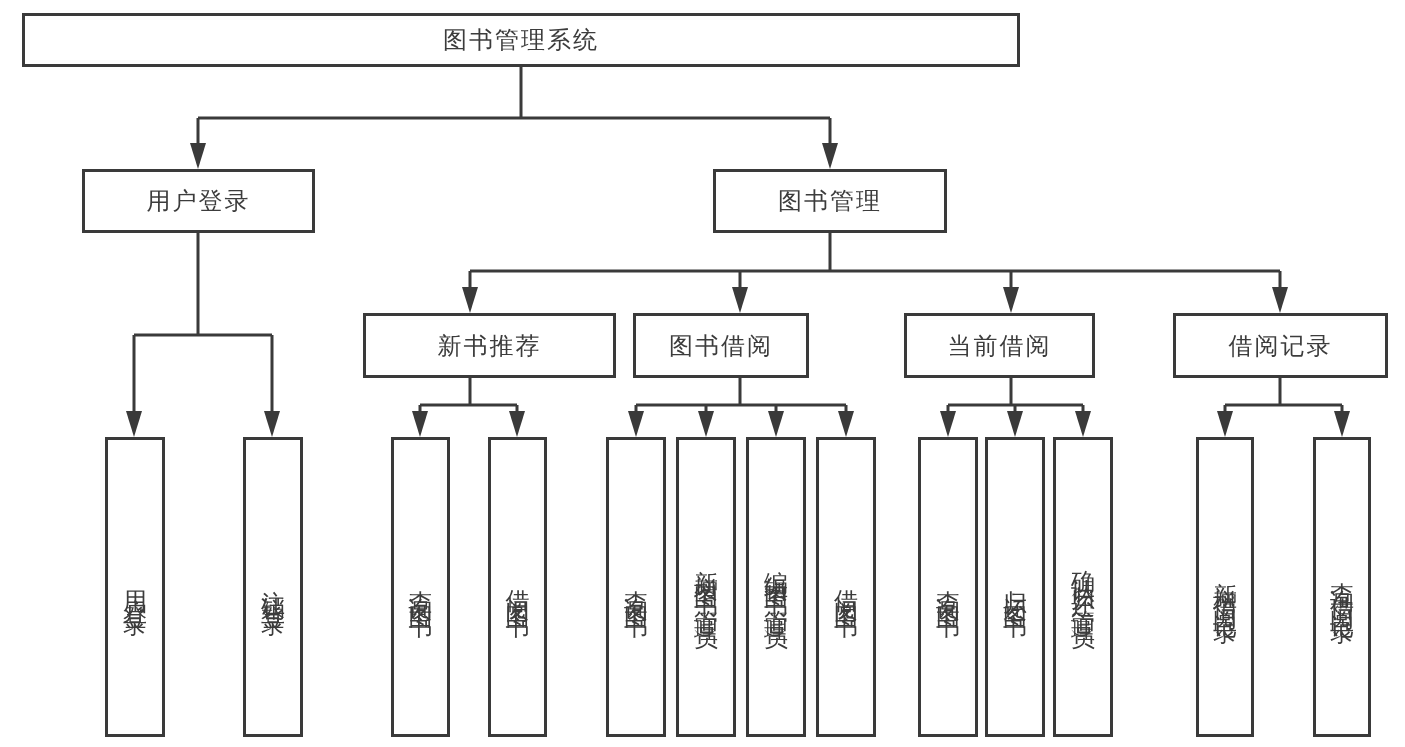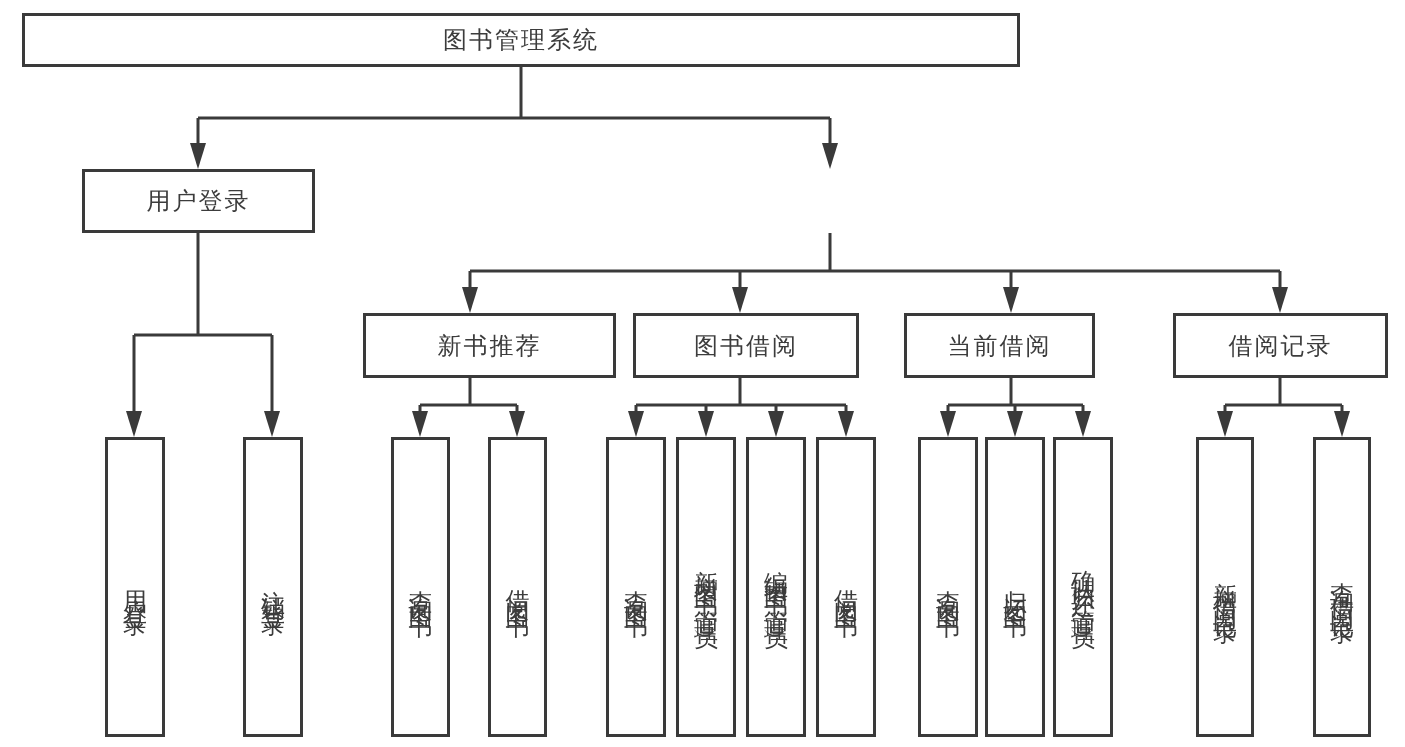--- a/index.html
+++ b/index.html
@@ -91,25 +91,28 @@
     <polygon points="1334,411 1350,411 1342,437"></polygon>
   </svg>
 
   <div class="node root">
     <span class="lbl">图书管理系统</span>
   </div>
 
   <div class="node lvl2" style="left:82px;width:233px;">
     <span class="lbl">用户登录</span>
   </div>
+  <div class="node lvl2" style="left:713px;width:234px;">
+    <span class="lbl">图书管理</span>
+  </div>
 
   <div class="node lvl3" style="left:363px;width:253px;">
     <span class="lbl">新书推荐</span>
   </div>
-  <div class="node lvl3" style="left:633px;width:226px;">
+  <div class="node lvl3" style="left:633px;width:176px;">
     <span class="lbl">图书借阅</span>
   </div>
   <div class="node lvl3" style="left:904px;width:191px;">
     <span class="lbl">当前借阅</span>
   </div>
   <div class="node lvl3" style="left:1173px;width:215px;">
     <span class="lbl">借阅记录</span>
   </div>
 
   <div class="node leaf" style="left:105px;width:60px;">

